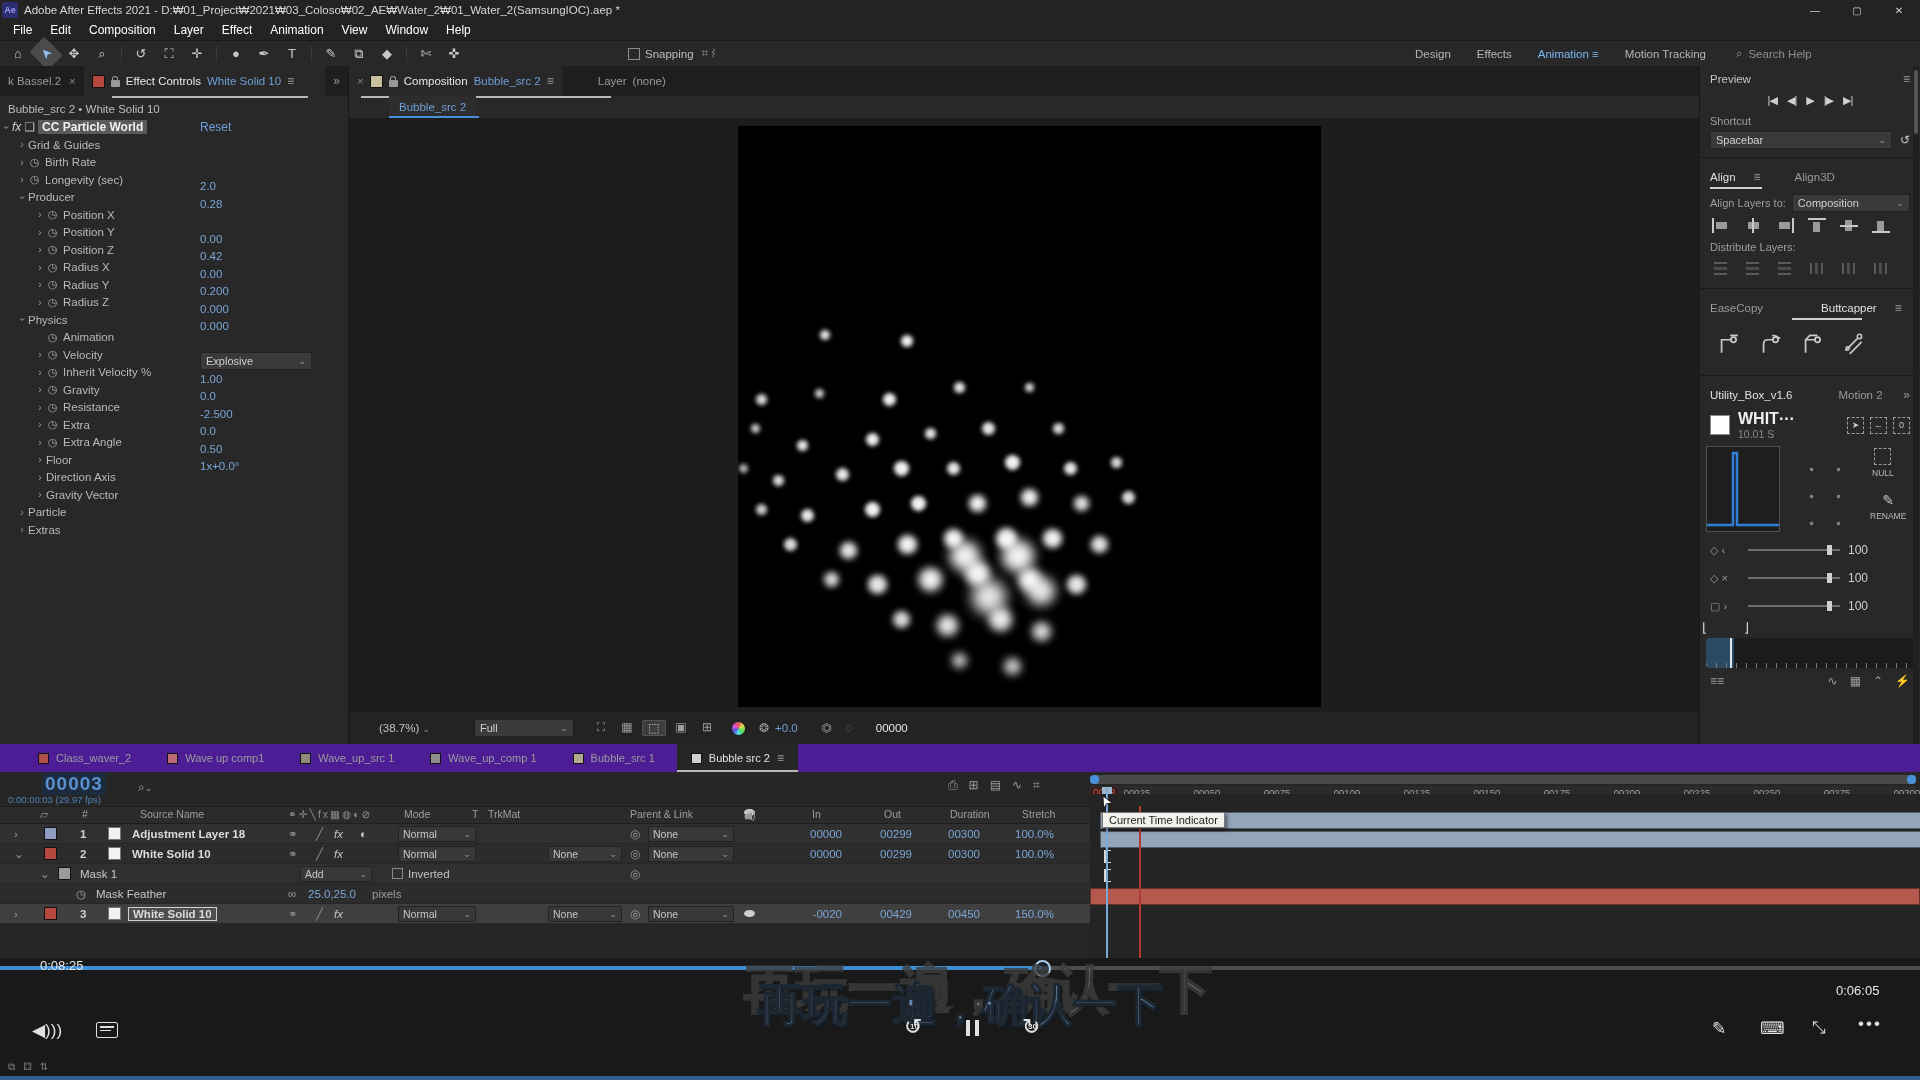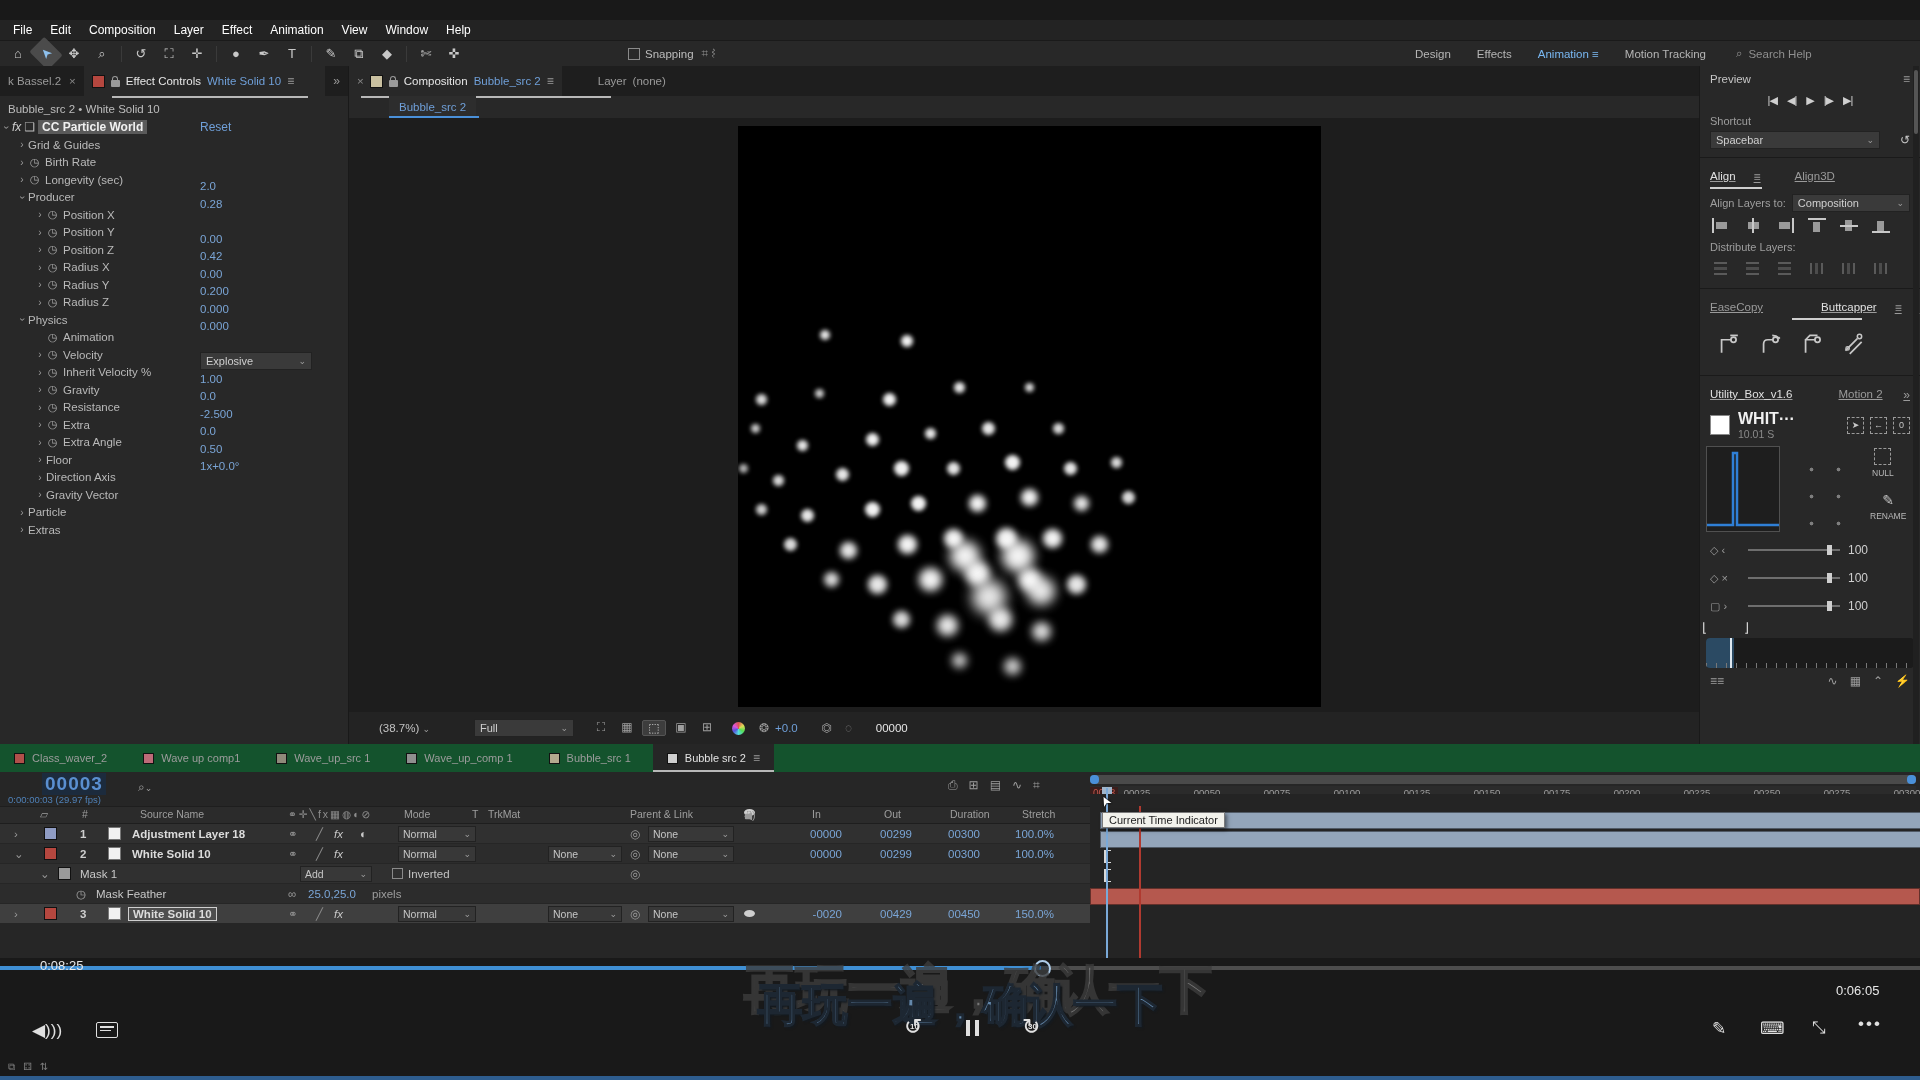--- a/index.html
+++ b/index.html
@@ -56,37 +56,37 @@
   #comp-status{position:absolute;left:0;top:646px;width:1350px;height:32px;background:#232323;display:flex;align-items:center;font-size:11.5px;}
   .sicon{width:22px;text-align:center;color:#9e9e9e;font-size:12px;}
   .sicon.on{background:#3d3d3d;border:1px solid #555;border-radius:2px;color:#d0d0d0;}
   
   #right-col{left:1700px;top:66px;width:220px;height:678px;background:#282828;}
   .rp-head{display:flex;align-items:center;justify-content:space-between;padding:6px 10px 2px 10px;font-size:11.5px;color:#c6c6c6;}
   .transport{display:flex;justify-content:center;gap:10px;padding:6px 0;color:#cfcfcf;font-size:11px;}
   .transport span{letter-spacing:-1px;}
   .rp-div{height:1px;background:#1a1a1a;margin:6px 0;}
   .rp-label{padding:2px 10px;font-size:11px;color:#9e9e9e;}
-  .rtabs{display:flex;gap:18px;padding:6px 10px 0 10px;font-size:11.5px;color:#9a9a9a;text-decoration:underline;}
+  .rtabs{display:flex;align-items:center;gap:18px;padding:6px 10px 0 10px;font-size:11.5px;color:#9a9a9a;}
   .rtabs .on{color:#e0e0e0;}
   .tab-ul{height:2px;background:#cfcfcf;margin:3px 10px 0 10px;width:52px;}
   .icon-row{display:flex;gap:14px;padding:6px 12px;}
   .aicon{width:18px;height:15px;}
   .capicons{display:flex;gap:16px;padding:10px 14px;}
   .capicons svg{width:26px;height:26px;}
   .dash-sq{width:15px;height:15px;border:1px dashed #9a9a9a;display:flex;align-items:center;justify-content:center;font-size:9px;color:#c8c8c8;}
   .ubtn{display:flex;flex-direction:column;align-items:center;gap:3px;font-size:8.5px;color:#b9b9b9;}
   .slider-row{display:flex;align-items:center;gap:8px;padding:4px 10px;height:20px;}
   .slider-track{position:relative;width:92px;height:2px;background:#6e6e6e;}
   .slider-handle{position:absolute;top:-4px;width:5px;height:10px;background:#cfcfcf;}
   #rp-scroll{position:absolute;left:1913px;top:66px;width:6px;height:678px;background:#202020;}
   #rp-scroll div{position:absolute;left:1px;top:4px;width:4px;height:64px;background:#555;border-radius:3px;}
   
   #tl-panel{left:0;top:744px;width:1920px;height:214px;background:#262626;}
-  #tl-tabs{display:flex;align-items:center;height:28px;background:#14532d;gap:8px;}
+  #tl-tabs{display:flex;align-items:center;height:28px;background:#4c1d95;padding-left:24px;gap:8px;}
   .tltab{display:flex;align-items:center;gap:7px;padding:0 14px;height:28px;font-size:11px;color:#9c9c9c;}
   .tltab .sw{width:9px;height:9px;border:1px solid #111;}
   .tltab.active{color:#e2e2e2;}
   #tl-ctrl{position:relative;height:34px;background:#262626;}
   #big-frame{position:absolute;left:42px;top:1px;font-size:19px;font-weight:bold;color:#5a8fd0;letter-spacing:1px;background:#1c2b3d;padding:0 3px;}
   #timecode{position:absolute;left:8px;top:22px;font-size:9.5px;color:#4f81b8;}
   #tl-search{position:absolute;left:138px;top:8px;color:#9a9a9a;font-size:12px;}
   #tl-icons{position:absolute;left:948px;top:6px;display:flex;gap:11px;color:#9e9e9e;font-size:12px;}
   #hscroll{position:absolute;left:1090px;top:3px;width:826px;height:9px;background:#4a4a4a;border-radius:4px;}
   #hscroll .cap{position:absolute;top:0;width:9px;height:9px;background:#4a90d9;border-radius:4px;}
@@ -129,20 +129,29 @@
   #bottom-line{left:0;top:1076px;width:1920px;height:4px;background:#2e5d8f;}
   #corner-icons{left:8px;top:1061px;display:flex;gap:8px;color:#7e7e7e;font-size:10px;}
   .eye{width:11px;height:7px;border-radius:50%;background:#cfcfcf;}
   .spiral{color:#9e9e9e;font-size:12px;}
 </style>
 </head>
 <body>
 
 <div id="screen">
 
+  <div id="titlebar" class="abs">
+    <div id="ae-logo">Ae</div>
+    <div id="title-text">Adobe After Effects 2021 - D:₩01_Project₩2021₩03_Coloso₩02_AE₩Water_2₩01_Water_2(SamsungIOC).aep *</div>
+    <div id="win-btns">
+      <div>—</div>
+      <div>▢</div>
+      <div>✕</div>
+    </div>
+  </div>
 
   <div id="menubar" class="abs">
       <div class="mi">File</div>
       <div class="mi">Edit</div>
       <div class="mi">Composition</div>
       <div class="mi">Layer</div>
       <div class="mi">Effect</div>
       <div class="mi">Animation</div>
       <div class="mi">View</div>
       <div class="mi">Window</div>
@@ -450,21 +459,21 @@
       <span class="hamb">≡</span>
     </div>
     <div class="transport" id="transport">
         <span>|◀</span>
         <span>◀|</span>
         <span>▶</span>
         <span>|▶</span>
         <span>▶|</span>
       </div>
     <div class="rp-label">Shortcut</div>
-    <div style="display:flex;align-items:center;gap:20px;padding:2px 10px;justify-content:space-between;">
+    <div style="display:flex;align-items:center;gap:8px;padding:2px 10px;justify-content:space-between;">
       <div class="ddbox" style="flex:1;">
         <span>Spacebar</span>
         <span class="caret">⌄</span>
       </div>
       <span style="color:#c8c8c8;">↺</span>
     </div>
     <div class="rp-div"></div>
 
     <div class="rtabs">
       <span class="on">Align</span>

